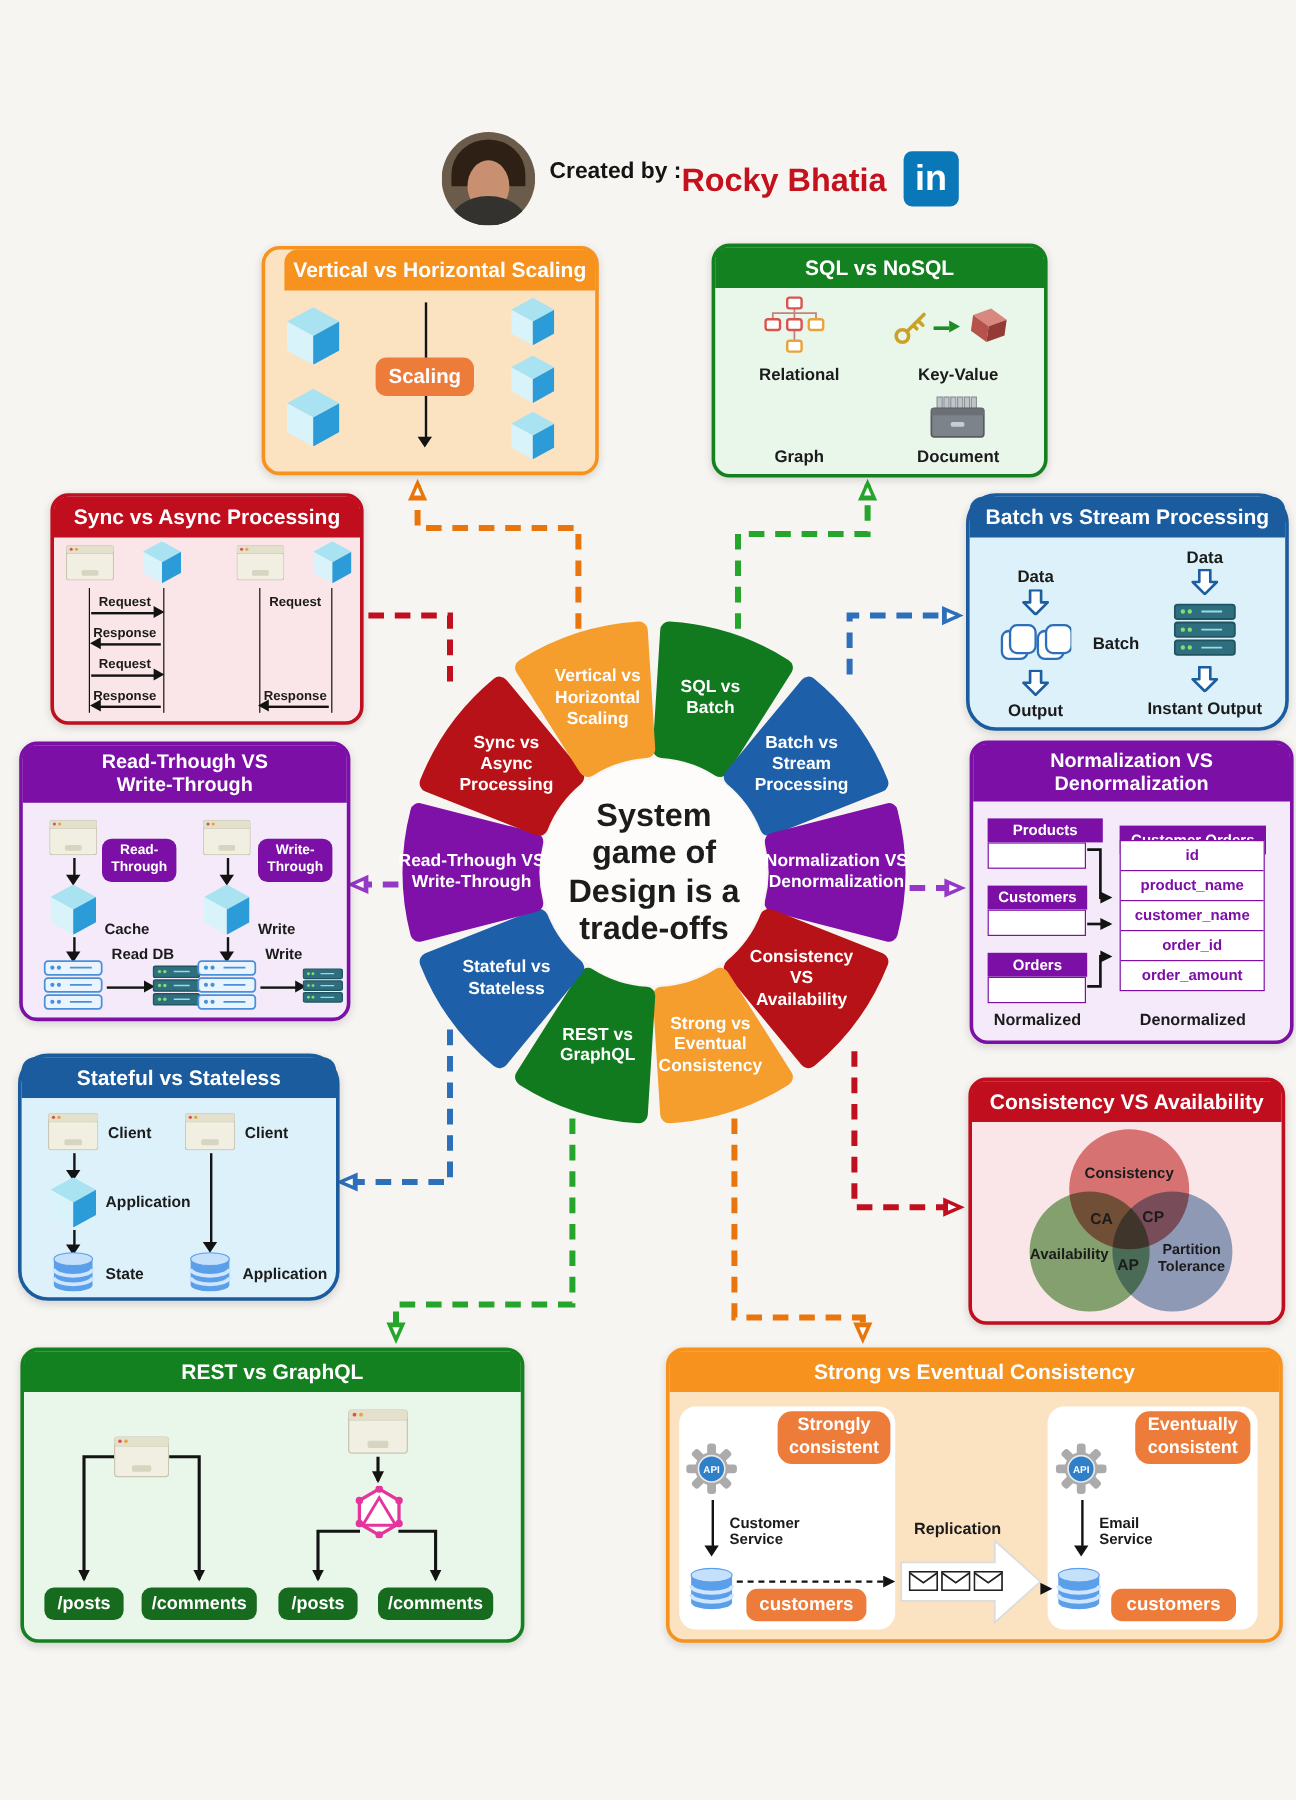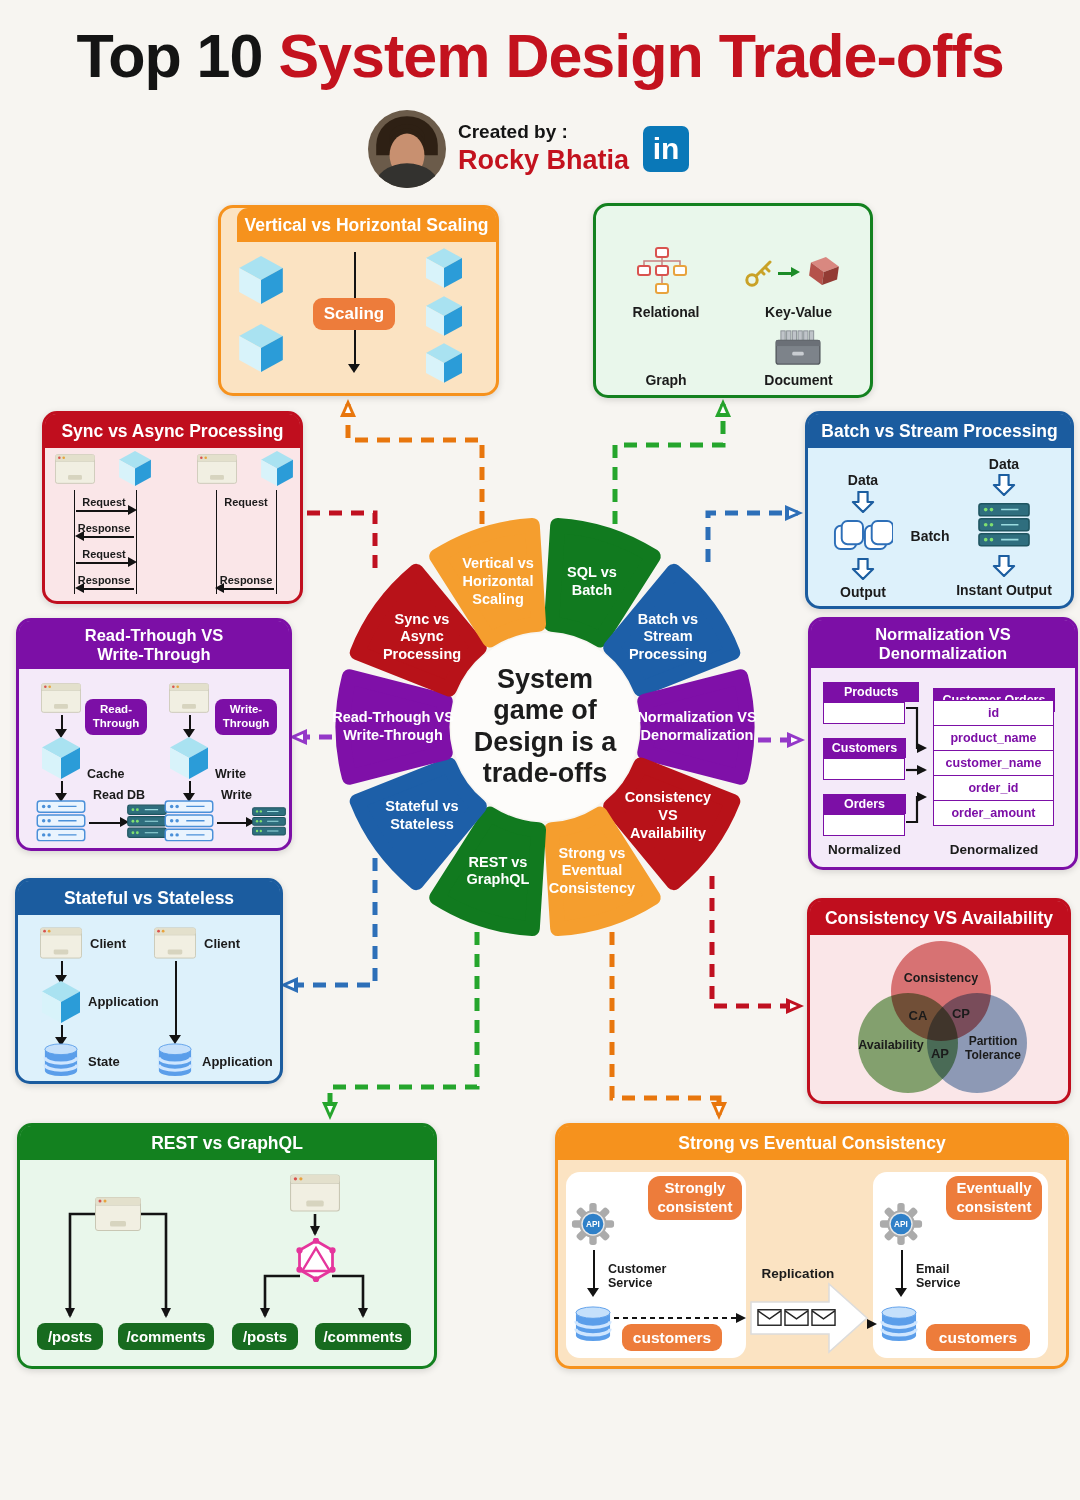--- a/index.html
+++ b/index.html
@@ -5,38 +5,38 @@
   html,body{margin:0;padding:0;}
   body{font-family:"Liberation Sans", sans-serif; background:#e9e7e2;}
   .canvas{position:relative;width:1080px;height:1500px;background:#f7f5f1;overflow:hidden;margin:0 auto;}
 
   
   .title{position:absolute;left:0;top:24px;width:1080px;text-align:center;font-weight:800;
          font-size:61px;letter-spacing:-1px;line-height:1.05;white-space:nowrap;}
   .title .tb{color:#141414;}
   .title .tr{color:var(--title_red);}
   .creator{position:absolute;left:368px;top:110px;display:flex;align-items:center;gap:12px;}
-  .creator .txt{display:flex;flex-direction:column;line-height:1.1;}
+  .creator .txt{display:flex;flex-direction:row;line-height:1.1;}
   .created-by{font-size:19px;font-weight:bold;color:#141414;}
   .creator-name{font-size:27px;font-weight:800;color:var(--title_red);margin-top:3px;}
   .li-badge{width:46px;height:46px;background:var(--linkedin_blue);border-radius:7px;color:#fff;
             font-weight:800;font-size:30px;display:flex;align-items:center;justify-content:center;margin-left:2px;}
 
   
   .panel{position:absolute;border-radius:15px;border:3px solid #999;box-shadow:0 2px 7px rgba(0,0,0,.14);}
   .ph{color:#fff;font-weight:bold;text-align:center;font-size:17.5px;padding:7px 4px 6px;line-height:1.18;
       border-radius:11px 11px 0 0;}
   .ph.two{font-size:16.5px;padding:5px 4px 4px;}
   .panel.orange{border-color:var(--orange_header);background:var(--orange_body);}
   .panel.orange .ph{background:var(--orange_header);}
   .panel.green{border-color:var(--green_header);background:var(--green_body);}
   .panel.green .ph{background:var(--green_header);}
   .panel.red{border-color:var(--red_header);background:var(--red_body);}
   .panel.red .ph{background:var(--red_header);}
-  .panel.blue{border-color:var(--blue_header);background:var(--blue_body);}
+  .panel.blue{border-color:var(--blue_header);background:var(--blue_body);border-radius:25px;}
   .panel.blue .ph{background:var(--blue_header);}
   .panel.purple{border-color:var(--purple_header);background:var(--purple_body);}
   .panel.purple .ph{background:var(--purple_header);}
 
   .abs{position:absolute;}
   .lbl{position:absolute;font-weight:bold;color:#1b1b1b;font-size:12.5px;line-height:1.15;}
   .ctr{text-align:center;}
   .vln{position:absolute;width:0;border-left:2.5px solid #131313;}
   .tvln{position:absolute;width:0;border-left:1.6px solid #131313;}
   .hln{position:absolute;height:0;border-top:2.5px solid #131313;}
@@ -218,21 +218,20 @@
         <ellipse cx="38" cy="44" rx="17" ry="21" fill="#C89070"></ellipse>
         <path d="M6,76 a32,24 0 0 1 64,0 z" fill="#33322F"></path>
         <path d="M21,34 a17,16 0 0 1 34,0 v-8 a17,12 0 0 0 -34,0 z" fill="#2E2014"></path>
       </g>
     </symbol>
   </defs>
 </svg>
 
 <div class="canvas">
 
-  <div class="title"><span class="tb">Top 10 </span><span class="tr">System Design Trade-offs</span></div>
 
   <div class="creator">
     <svg width="78" height="78">
         <use href="#i-avatar" width="78" height="78"></use>
       </svg>
     <div class="txt">
       <div class="created-by">Created by :</div>
       <div class="creator-name">Rocky Bhatia</div>
     </div>
     <div class="li-badge">in</div>
@@ -356,20 +355,21 @@
       </svg>
     <svg class="icon" style="left:205px;top:88px" width="36" height="40">
         <use href="#i-cube" width="36" height="40"></use>
       </svg>
     <svg class="icon" style="left:205px;top:135px" width="36" height="40">
         <use href="#i-cube" width="36" height="40"></use>
       </svg>
   </div>
 
   <div class="panel green" style="left:593px;top:203px;width:274px;height:189px;">
+    <div class="ph">SQL vs NoSQL</div>
     <svg class="icon" style="left:38px;top:40px" width="56" height="50">
         <use href="#i-rel" width="56" height="50"></use>
       </svg>
     <svg class="icon" style="left:148px;top:52px" width="30" height="30">
         <use href="#i-key" width="30" height="30"></use>
       </svg>
     <div class="hln" style="left:182px;top:66px;width:13px;border-top:3px solid #1C8C27;"></div>
     <div class="ahr" style="left:195px;top:61px;border-left-color:#1C8C27;"></div>
     <svg class="icon" style="left:212px;top:49px" width="32" height="32">
         <use href="#i-redcube" width="32" height="32"></use>

